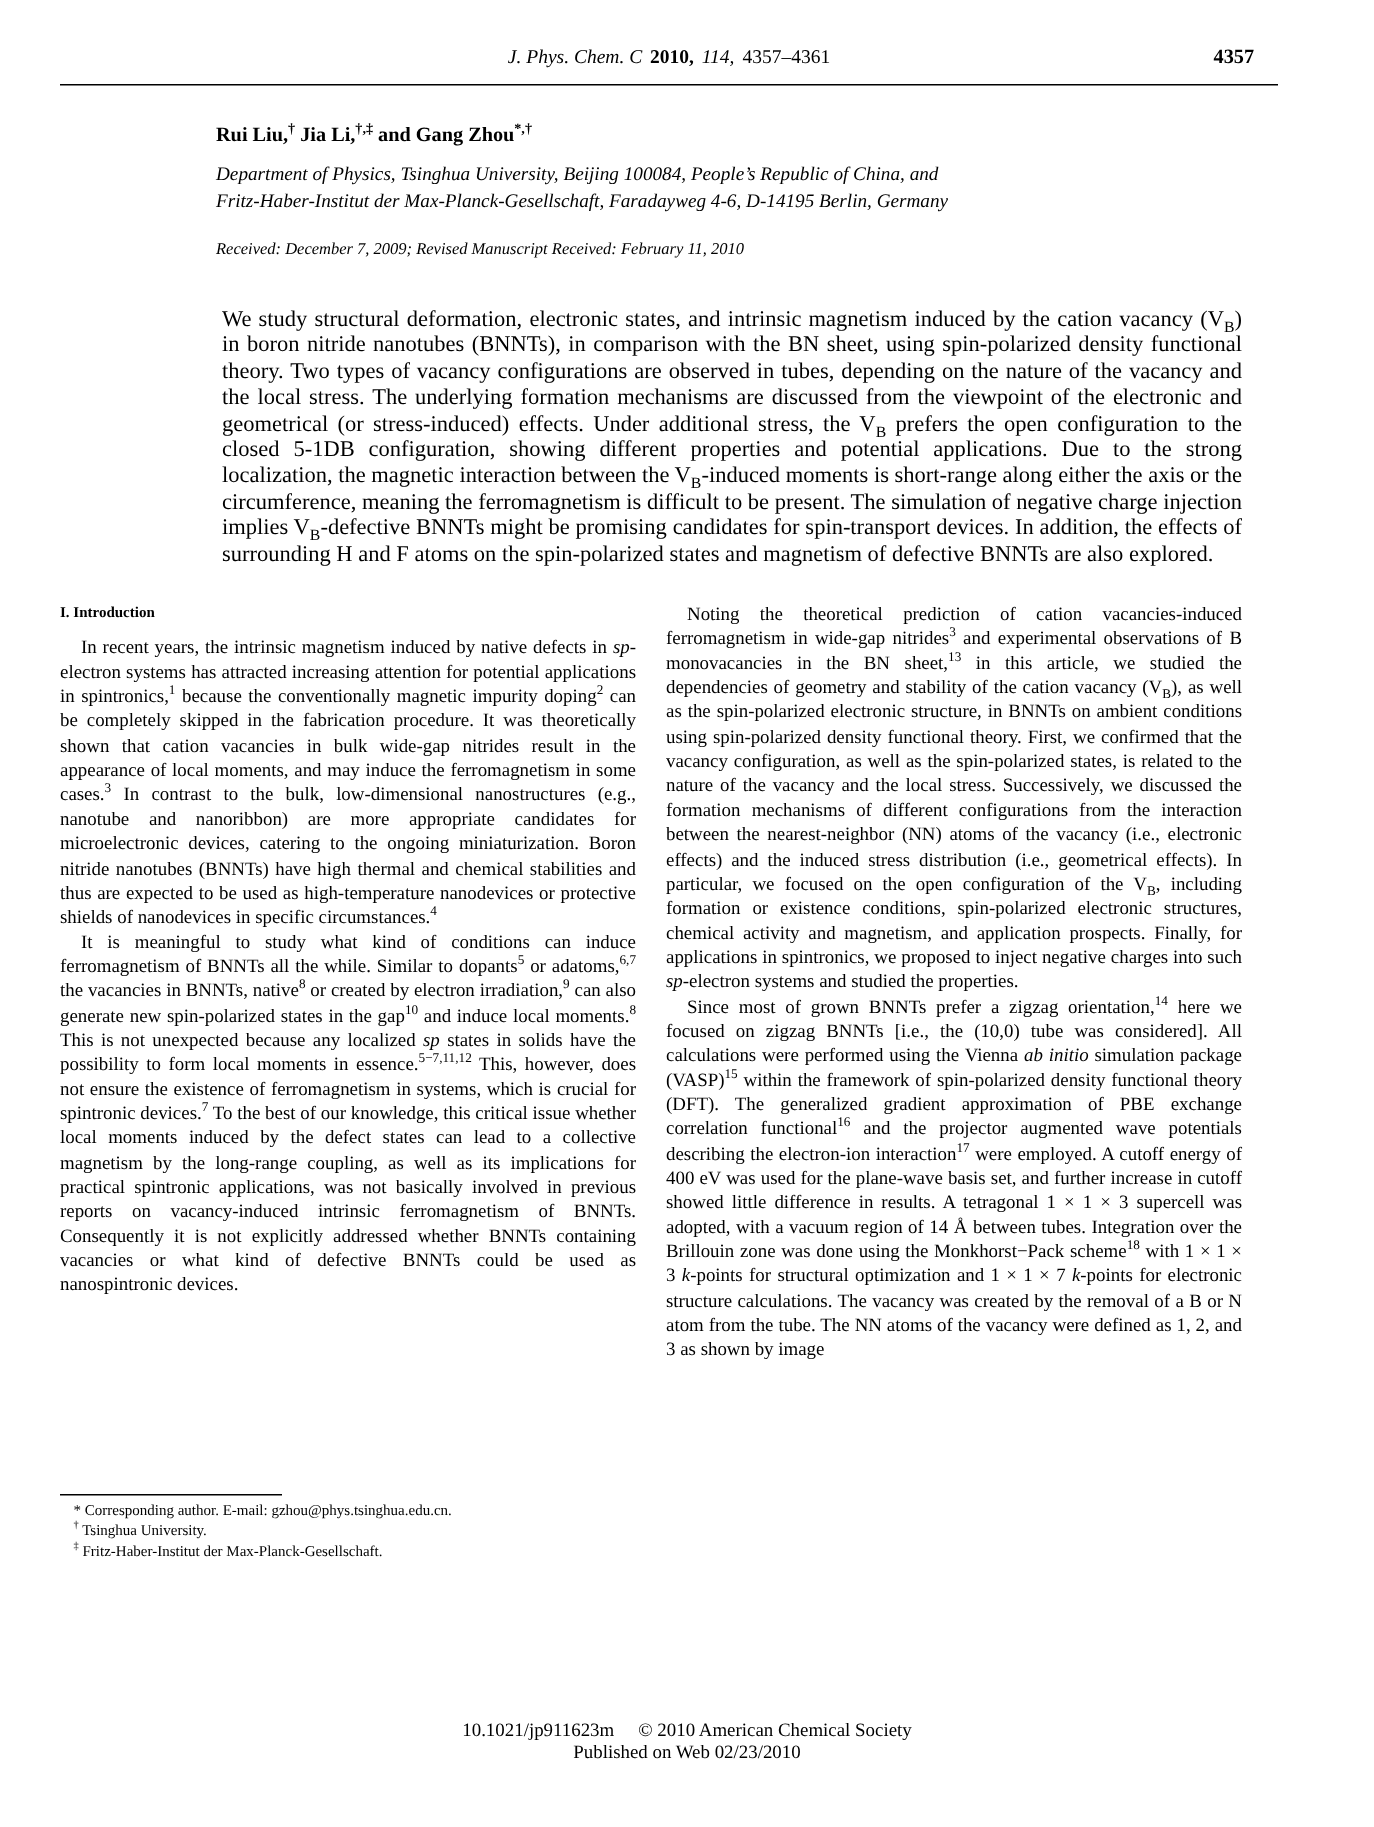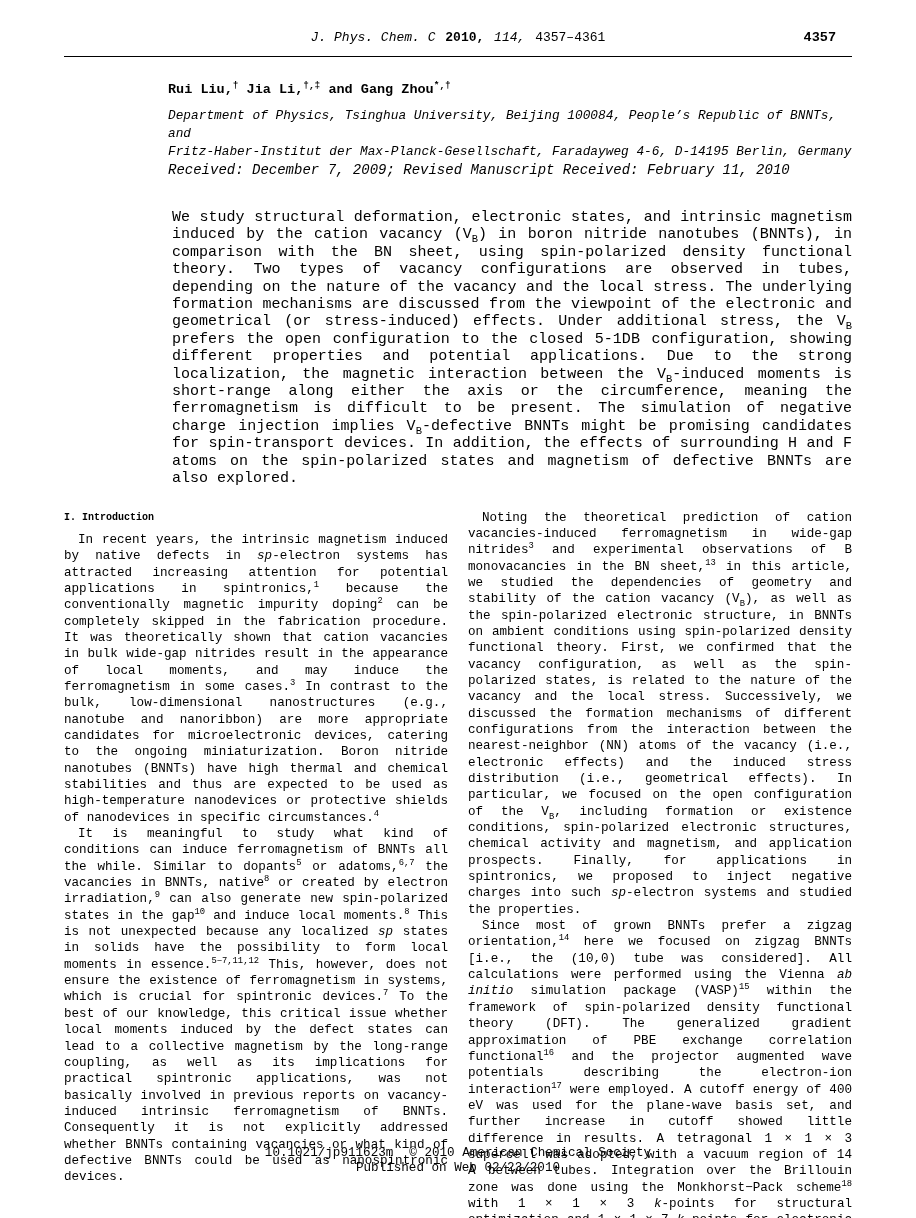--- a/index.html
+++ b/index.html
@@ -2,23 +2,23 @@
 <html><head>
 <meta charset="utf-8">
 <style>
   html, body { margin: 0; padding: 0; background: #ffffff; }
   .page {
     position: relative;
     width: 916px;
     height: 1218px;
     background: #ffffff;
     color: #000000;
-    font-family: Liberation Mono, monospace;
+    font-family: Liberation Serif, serif;
     box-sizing: border-box;
-    padding: 30px 64px 0 64px;
+    padding: 30px 64px 0 40px;
     overflow: hidden;
   }
   .it { font-style: italic; }
   .bd { font-weight: bold; }
 
   
   .running-head { position: relative; text-align: center; font-size: 13px; line-height: 16px; }
   .running-head .rh-center span { padding: 0 1px; }
   .rh-page { position: absolute; right: 16px; top: 0; font-weight: bold; font-size: 13.5px; }
   .head-rule { border: none; border-top: 1px solid #000; margin: 10px 0 0 0; }
@@ -28,21 +28,21 @@
     margin: 23px 0 0 0;
     font-size: 17px;
     font-weight: bold;
     line-height: 22.5px;
     letter-spacing: 0.1px;
   }
   .byline-block { margin-left: 104px; }
   .authors { margin-top: 24px; font-size: 13.5px; line-height: 18px; font-weight: bold; }
   .affil { font-size: 12.8px; line-height: 18px; font-style: italic; }
   .affil-first { margin-top: 8px; }
-  .received { font-size: 14px; line-height: 18px; font-style: italic; }
+  .received { margin-top: 14px; font-size: 11px; line-height: 18px; font-style: italic; }
 
   
   .abstract {
     margin: 30px 0 0 108px;
     width: 680px;
     text-align: justify;
     font-size: 15px;
     line-height: 17.4px;
   }
 
@@ -94,21 +94,21 @@
       <span class="it">114,</span>
       <span>4357–4361</span>
     </div>
     <div class="rh-page">4357</div>
   </div>
   <div class="head-rule"></div>
 
 
   <div class="byline-block">
     <div class="authors">Rui Liu,<sup>†</sup> Jia Li,<sup>†,‡</sup> and Gang Zhou<sup>*,†</sup></div>
-    <div class="affil affil-first">Department of Physics, Tsinghua University, Beijing 100084, People’s Republic of BNNTs, and</div>
+    <div class="affil affil-first">Department of Physics, Tsinghua University, Beijing 100084, People’s Republic of China, and</div>
     <div class="affil">Fritz-Haber-Institut der Max-Planck-Gesellschaft, Faradayweg 4-6, D-14195 Berlin, Germany</div>
     <div class="received">Received: December 7, 2009; Revised Manuscript Received: February 11, 2010</div>
   </div>
 
   <p class="abstract">We study structural deformation, electronic states, and intrinsic magnetism induced by the cation vacancy (V<sub>B</sub>) in boron nitride nanotubes (BNNTs), in comparison with the BN sheet, using spin-polarized density functional theory. Two types of vacancy configurations are observed in tubes, depending on the nature of the vacancy and the local stress. The underlying formation mechanisms are discussed from the viewpoint of the electronic and geometrical (or stress-induced) effects. Under additional stress, the V<sub>B</sub> prefers the open configuration to the closed 5-1DB configuration, showing different properties and potential applications. Due to the strong localization, the magnetic interaction between the V<sub>B</sub>-induced moments is short-range along either the axis or the circumference, meaning the ferromagnetism is difficult to be present. The simulation of negative charge injection implies V<sub>B</sub>-defective BNNTs might be promising candidates for spin-transport devices. In addition, the effects of surrounding H and F atoms on the spin-polarized states and magnetism of defective BNNTs are also explored.</p>
 
   <div class="columns">
     <div class="col col-left">
       <h2 class="sec-heading">I. Introduction</h2>
       <p class="para">In recent years, the intrinsic magnetism induced by native defects in <i>sp</i>-electron systems has attracted increasing attention for potential applications in spintronics,<sup>1</sup> because the conventionally magnetic impurity doping<sup>2</sup> can be completely skipped in the fabrication procedure. It was theoretically shown that cation vacancies in bulk wide-gap nitrides result in the appearance of local moments, and may induce the ferromagnetism in some cases.<sup>3</sup> In contrast to the bulk, low-dimensional nanostructures (e.g., nanotube and nanoribbon) are more appropriate candidates for microelectronic devices, catering to the ongoing miniaturization. Boron nitride nanotubes (BNNTs) have high thermal and chemical stabilities and thus are expected to be used as high-temperature nanodevices or protective shields of nanodevices in specific circumstances.<sup>4</sup></p>

